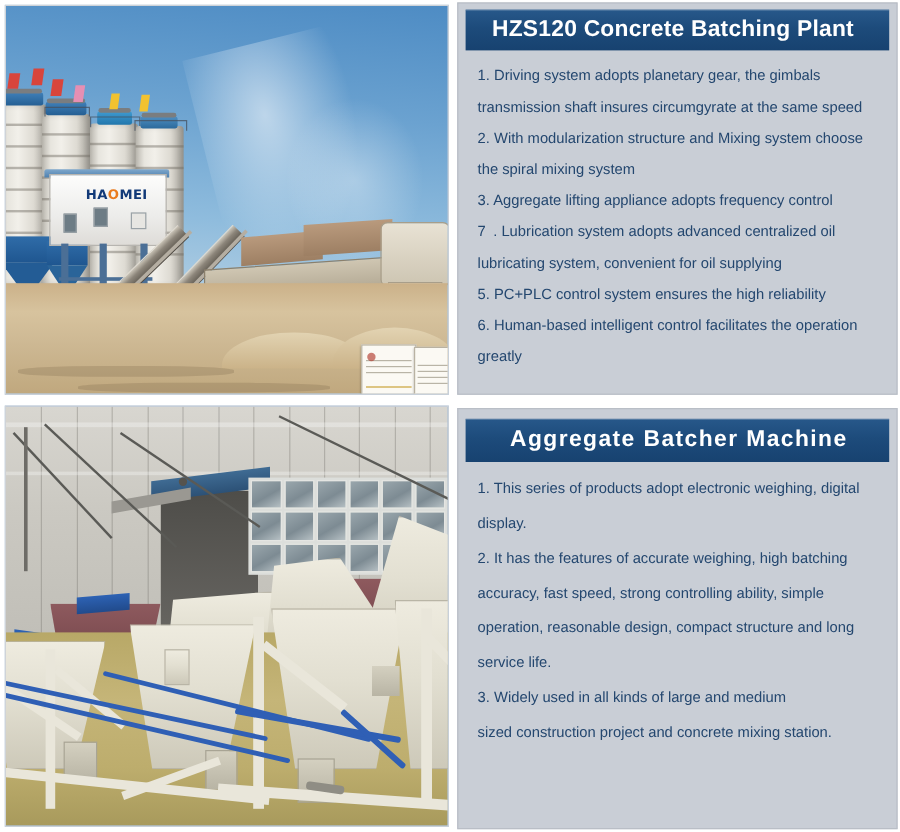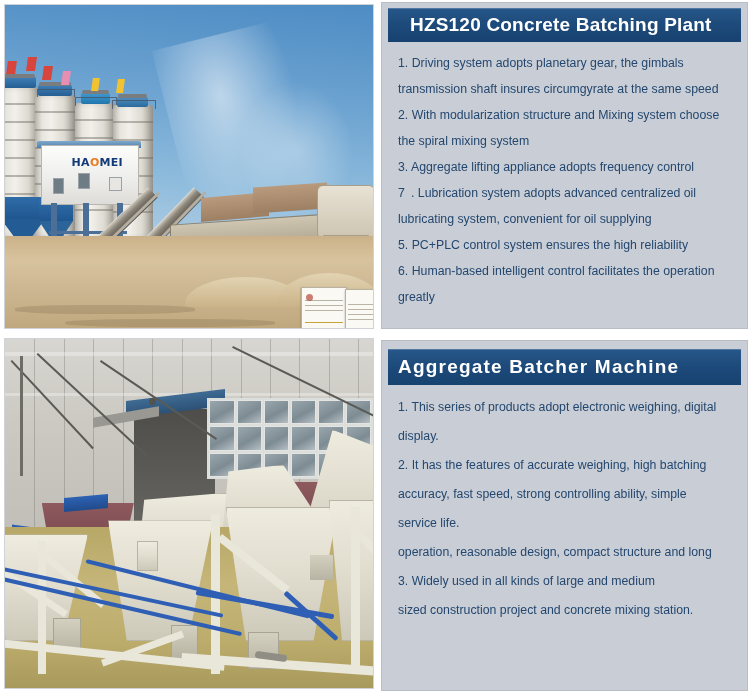--- a/index.html
+++ b/index.html
@@ -99,21 +99,21 @@
   #panel-top{left:381px;top:2px;width:367px;height:327px;}
   #panel-bottom{left:381px;top:340px;width:367px;height:351px;}
 
   .panel-header{
     background:linear-gradient(180deg,#27588a 0%,#1d4b7b 45%,#174270 100%);
     color:#ffffff;font-weight:bold;
     display:flex;align-items:center;
     box-shadow:inset 0 1px 0 rgba(255,255,255,.20);
   }
   #hdr-top{margin:5px 6px 0 6px;height:34px;font-size:19px;padding-left:22px;letter-spacing:.2px;}
-  #hdr-bottom{margin:8px 6px 0 6px;height:36px;font-size:19px;padding-left:10px;letter-spacing:1.2px;}
+  #hdr-bottom{margin:8px 6px 0 6px;height:36px;font-size:19px;padding-left:37px;letter-spacing:1.2px;}
   .panel-body{padding:8px 14px 6px 16px;}
   .panel-body p{
     margin:0;color:#24476f;font-size:12.3px;line-height:26px;
     white-space:nowrap;
   }
   #body-bottom p{line-height:29px;}
 </style>
 </head>
 <body>
 
@@ -350,20 +350,20 @@
     </div>
   </div>
 
   <div class="panel" id="panel-bottom">
     <div class="panel-header" id="hdr-bottom">Aggregate Batcher Machine</div>
     <div class="panel-body" id="body-bottom">
       <p>1. This series of products adopt electronic weighing, digital</p>
       <p>display.</p>
       <p>2. It has the features of accurate weighing, high batching</p>
       <p>accuracy, fast speed, strong controlling ability, simple</p>
+      <p>operation, reasonable design, compact structure and long</p>
       <p>service life.</p>
-      <p>operation, reasonable design, compact structure and long</p>
       <p>3. Widely used in all kinds of large and medium</p>
       <p>sized construction project and concrete mixing station.</p>
     </div>
   </div>
 
 </div>
 
 </body></html>

